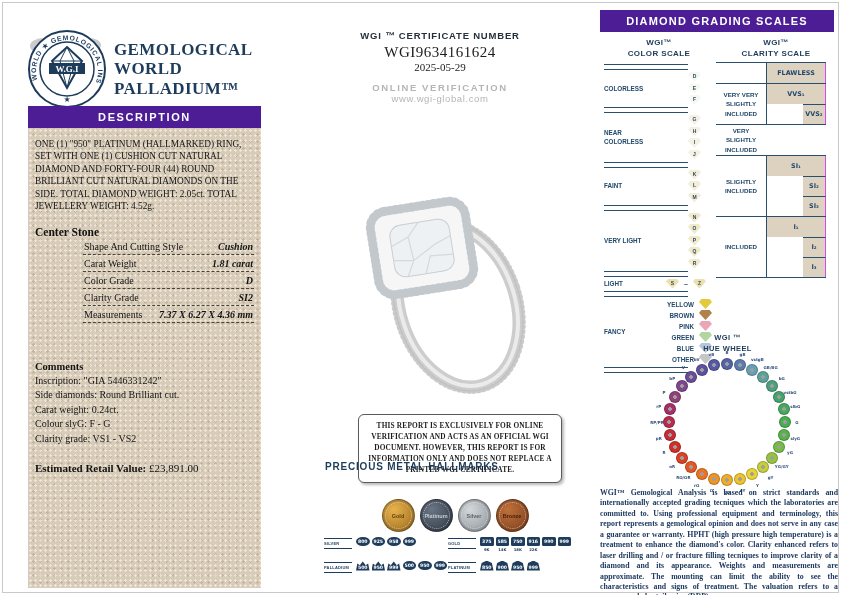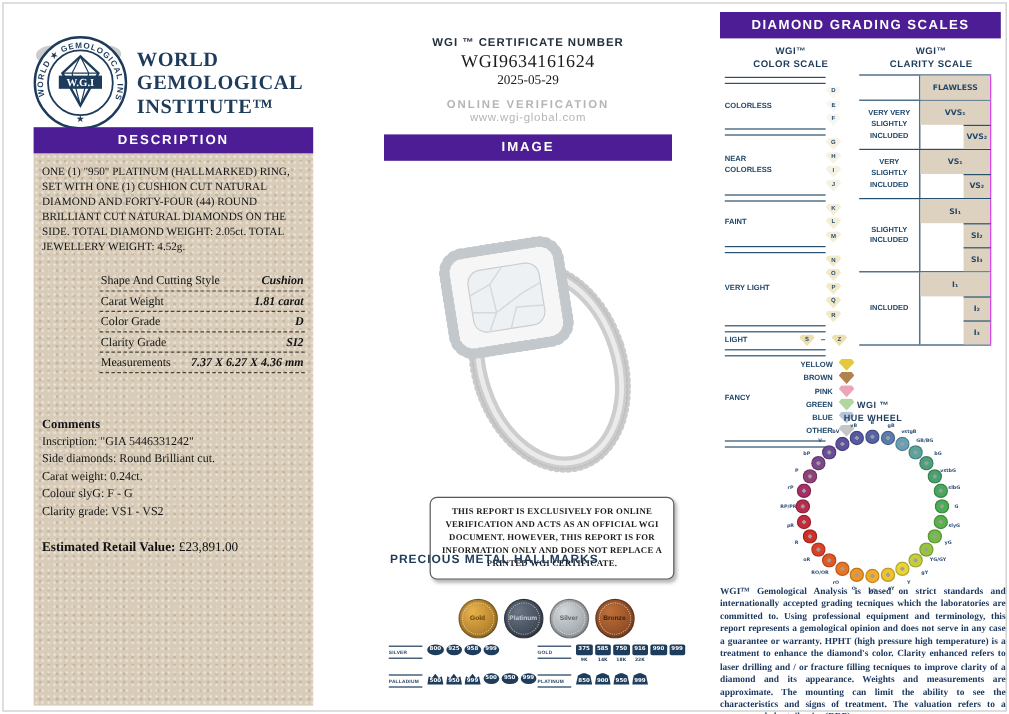--- a/index.html
+++ b/index.html
@@ -140,32 +140,33 @@
       </text>
       <g>
         <polygon points="41,19 56,33 41,60 26,33" fill="#ffffff" stroke="#1d3b5b" stroke-width="2"></polygon>
         <path d="M26 33 L56 33 M41 19 L34 33 L41 60 M41 19 L48 33 L41 60" fill="none" stroke="#1d3b5b" stroke-width="1"></path>
       </g>
       <rect x="23" y="35" width="36" height="11" fill="#1d3b5b"></rect>
       <text x="41" y="43.5" text-anchor="middle" font-family="Liberation Serif, serif" font-size="9" font-weight="bold" fill="#ffffff">W.G.I</text>
       <text x="41" y="74" text-anchor="middle" font-size="8" fill="#1d3b5b">★</text>
     </svg>
     <div class="brand-name">
+      <div>GEMOLOGICAL</div>
       <div>WORLD</div>
-      <div>GEMOLOGICAL</div>
-      <div>INSTITUTE™</div>
+      <div>PALLADIUM™</div>
     </div>
   </div>
 
   <div class="banner desc-banner">DESCRIPTION</div>
 
   <div class="left-panel">
     <p class="desc-text">ONE (1) "950" PLATINUM (HALLMARKED) RING, SET WITH ONE (1) CUSHION CUT NATURAL DIAMOND AND FORTY-FOUR (44) ROUND BRILLIANT CUT NATURAL DIAMONDS ON THE SIDE. TOTAL DIAMOND WEIGHT: 2.05ct. TOTAL JEWELLERY WEIGHT: 4.52g.</p>
 
     <div class="stone-block">
+      <div class="stone-title">Center Stone</div>
       <div class="stone-row">
         <span>Shape And Cutting Style</span>
         <b>Cushion</b>
         </div>
       <div class="stone-row">
         <span>Carat Weight</span>
         <b>1.81 carat</b>
         </div>
       <div class="stone-row">
         <span>Color Grade</span>
@@ -197,21 +198,20 @@
   </div>
 
   <div class="cert-block">
     <div class="cert-heading">WGI ™ CERTIFICATE NUMBER</div>
     <div class="cert-number">WGI9634161624</div>
     <div class="cert-date">2025-05-29</div>
     <div class="verify-label">ONLINE VERIFICATION</div>
     <div class="verify-url">www.wgi-global.com</div>
   </div>
 
-  <div class="banner image-banner">IMAGE</div>
 
   <div class="ring-area">
     <svg width="220" height="272" viewBox="0 0 220 272">
       <ellipse cx="128" cy="170" rx="57" ry="82" transform="rotate(-18 128 170)" fill="none" stroke="#cdcdcd" stroke-width="11"></ellipse>
       <ellipse cx="128" cy="170" rx="57" ry="82" transform="rotate(-18 128 170)" fill="none" stroke="#ebebeb" stroke-width="4"></ellipse>
       <ellipse cx="128" cy="170" rx="63" ry="88" transform="rotate(-18 128 170)" fill="none" stroke="#bdbdbd" stroke-width="4" stroke-dasharray="1.5 3.5" stroke-linecap="round" opacity=".8"></ellipse>
       <g transform="translate(92,112) rotate(-9)">
         <rect x="-48" y="-42" width="96" height="84" rx="16" fill="#f6f6f6" stroke="#d4d4d4"></rect>
         <rect x="-48" y="-42" width="96" height="84" rx="16" fill="none" stroke="#c3c8cc" stroke-width="9" stroke-dasharray="1.5 4" stroke-linecap="round"></rect>
         <rect x="-30" y="-26" width="60" height="52" rx="11" fill="#eef1f3" stroke="#c9ced2"></rect>
@@ -458,24 +458,20 @@
       </div>
       <div class="cl-group">
         <div class="cl-label">VERY VERY SLIGHTLY INCLUDED</div>
         <div class="cl-cells">
           <div class="cl-cell">VVS₁</div>
           <div class="cl-cell">VVS₂</div>
         </div>
       </div>
       <div class="cl-group">
         <div class="cl-label">VERY SLIGHTLY INCLUDED</div>
-        <div class="cl-cells">
-          <div class="cl-cell">VS₁</div>
-          <div class="cl-cell">VS₂</div>
-        </div>
       </div>
       <div class="cl-group">
         <div class="cl-label">SLIGHTLY INCLUDED</div>
         <div class="cl-cells">
           <div class="cl-cell">SI₁</div>
           <div class="cl-cell">SI₂</div>
           <div class="cl-cell">SI₃</div>
         </div>
       </div>
       <div class="cl-group">

